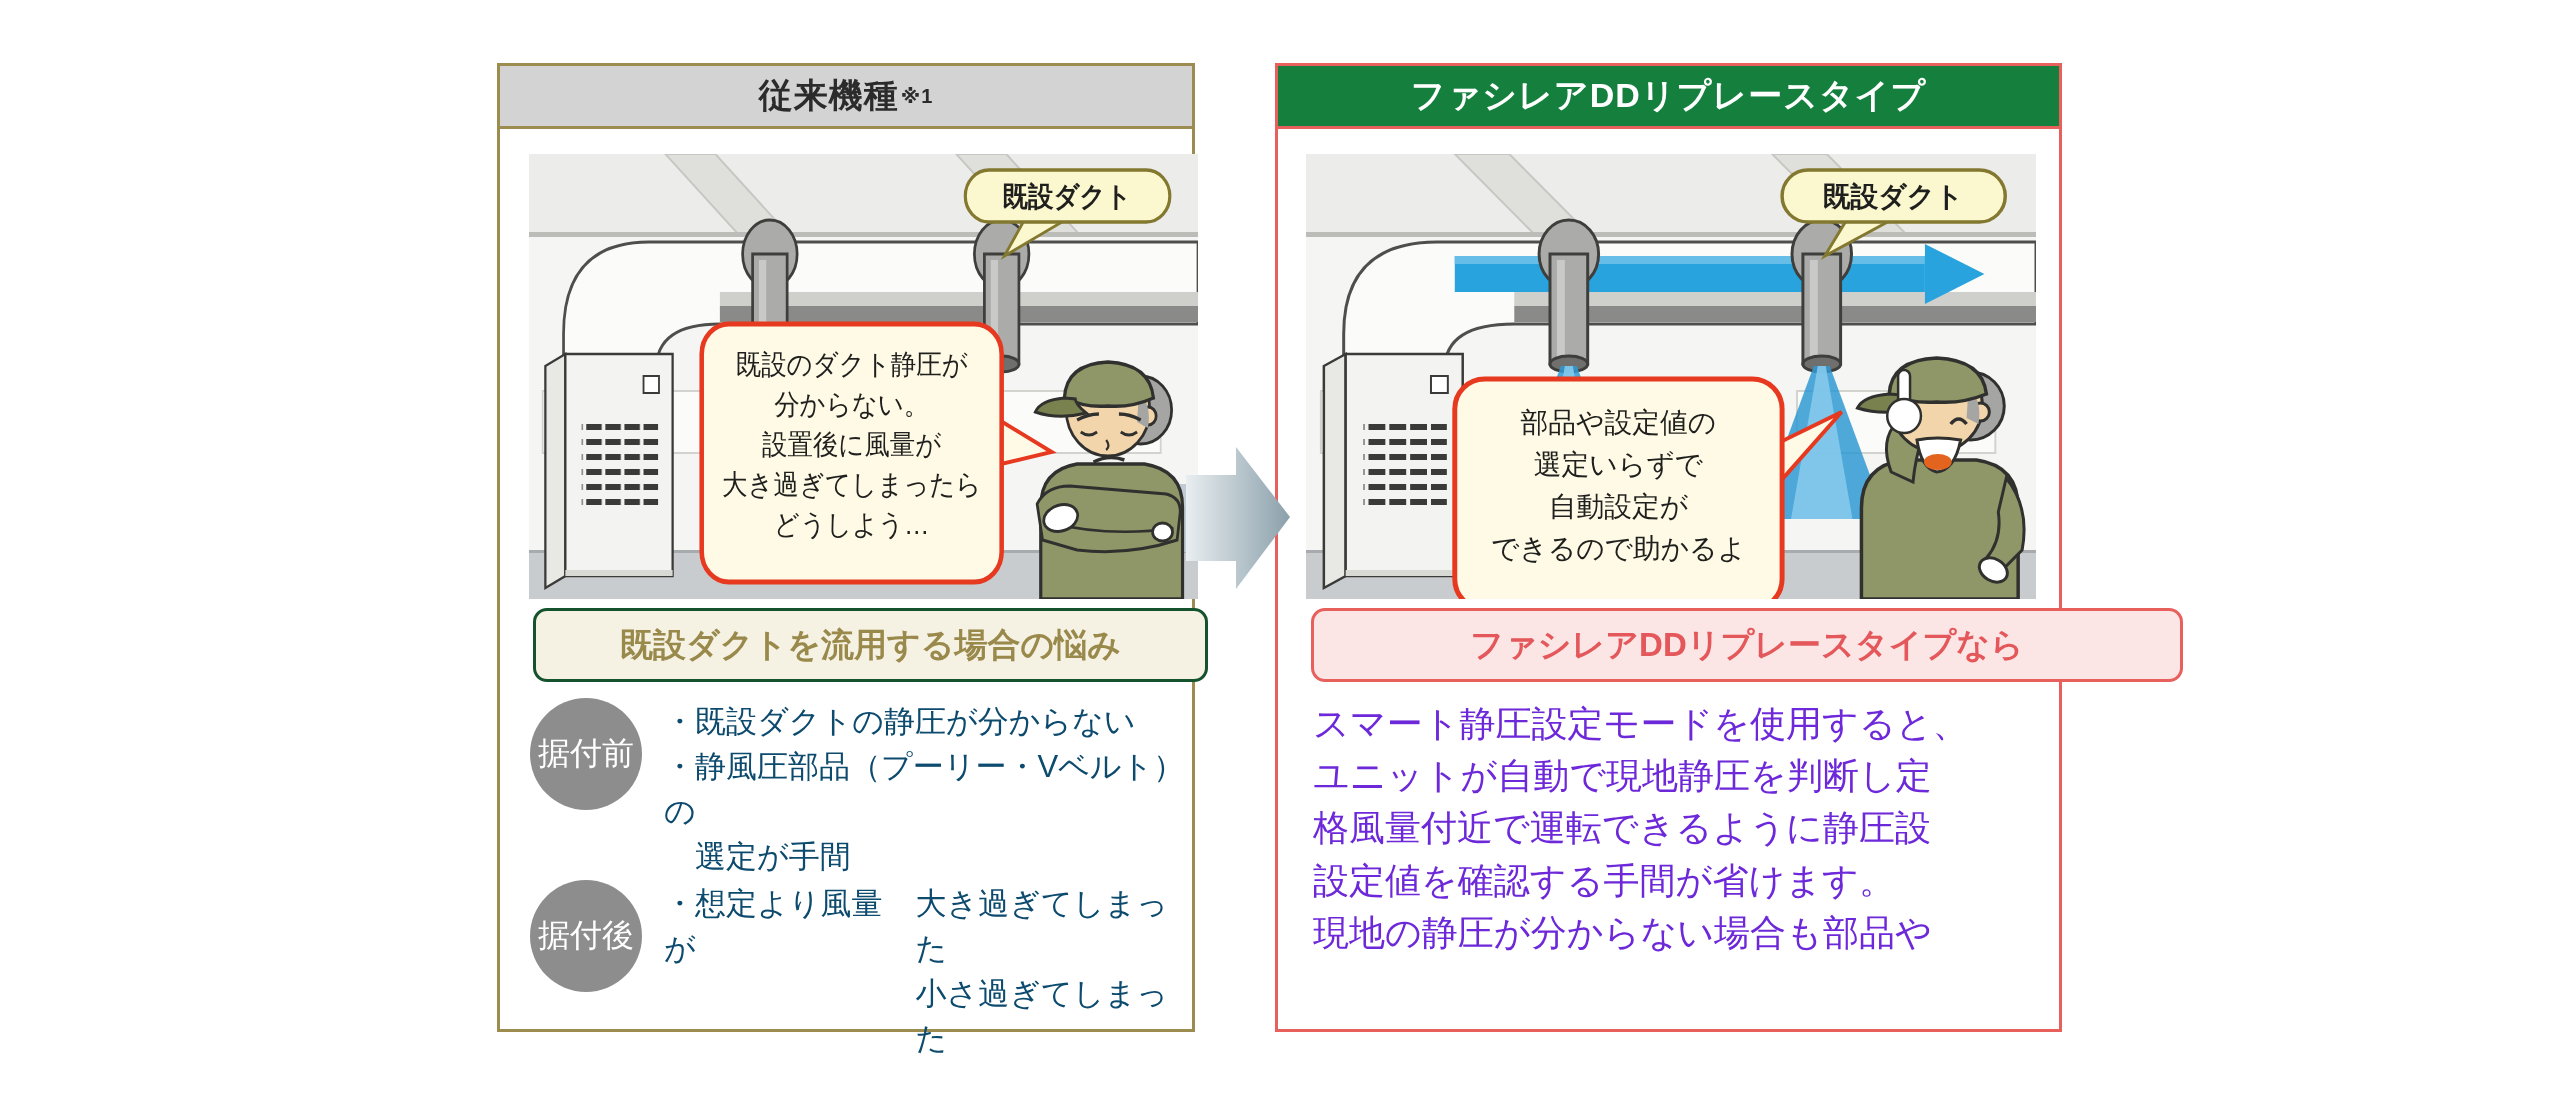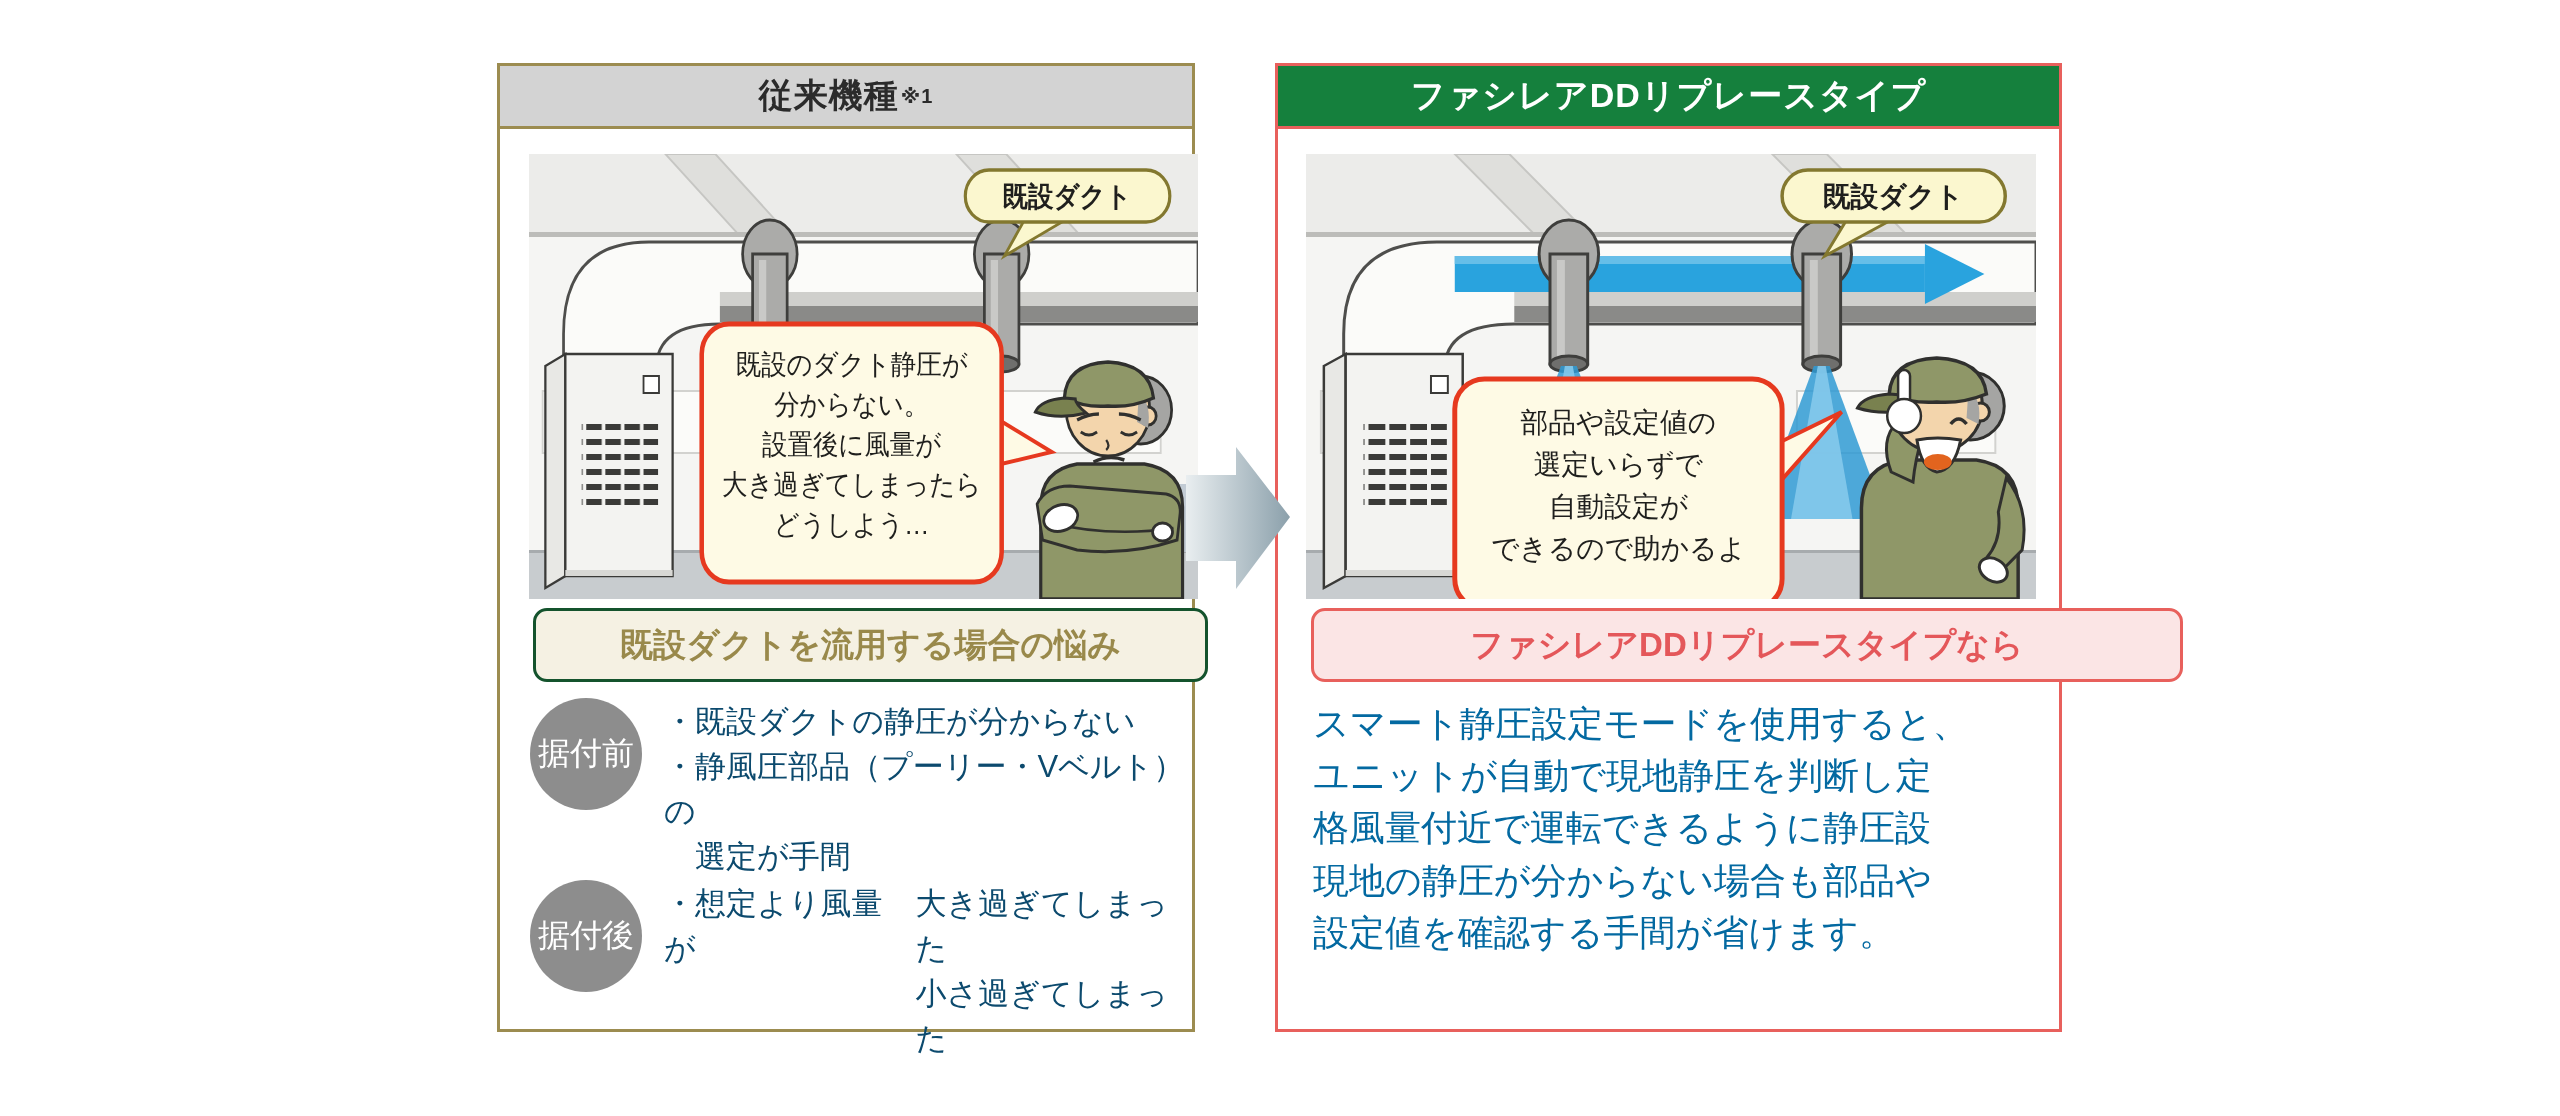--- a/index.html
+++ b/index.html
@@ -23,21 +23,21 @@
   .note-row{position:absolute;left:30px;display:flex;align-items:flex-start;}
   .note-row.before{top:632px;}
   .note-row.after{top:814px;}
   .badge-circle{flex:0 0 auto;width:112px;height:112px;border-radius:50%;background:#8D8D8D;color:#ffffff;
                 display:flex;align-items:center;justify-content:center;font-size:32px;font-weight:500;}
   .note-text{margin-left:22px;font-size:31px;font-weight:500;line-height:1.45;color:#0c4a6e;padding-top:2px;}
   .note-text .indent{margin-left:1em;}
   .after-flex{display:flex;}
   .after-options{margin-left:8px;}
   .description{position:absolute;top:632px;left:35px;width:750px;font-size:36px;font-weight:500;
-               line-height:1.45;color:#0369a1;}
+               line-height:1.45;color:#6d28d9;}
   .transition-arrow{position:absolute;left:1186px;top:447px;z-index:10;}
   svg text{font-family:"Liberation Sans","DejaVu Sans",sans-serif;}
 </style>
 </head>
 <body>
 
 <div class="canvas">
 
   <section class="panel panel-left">
     <div class="panel-title">
@@ -275,18 +275,18 @@
     </div>
 
     <div class="caption-box caption-right">
       <span>ファシレアDDリプレースタイプなら</span>
     </div>
 
     <div class="description">
       <div>スマート静圧設定モードを使用すると、</div>
       <div>ユニットが自動で現地静圧を判断し定</div>
       <div>格風量付近で運転できるように静圧設</div>
+      <div>設定値を確認する手間が省けます。</div>
       <div>現地の静圧が分からない場合も部品や</div>
-      <div>設定値を確認する手間が省けます。</div>
     </div>
   </section>
 
 </div>
 
 </body></html>

